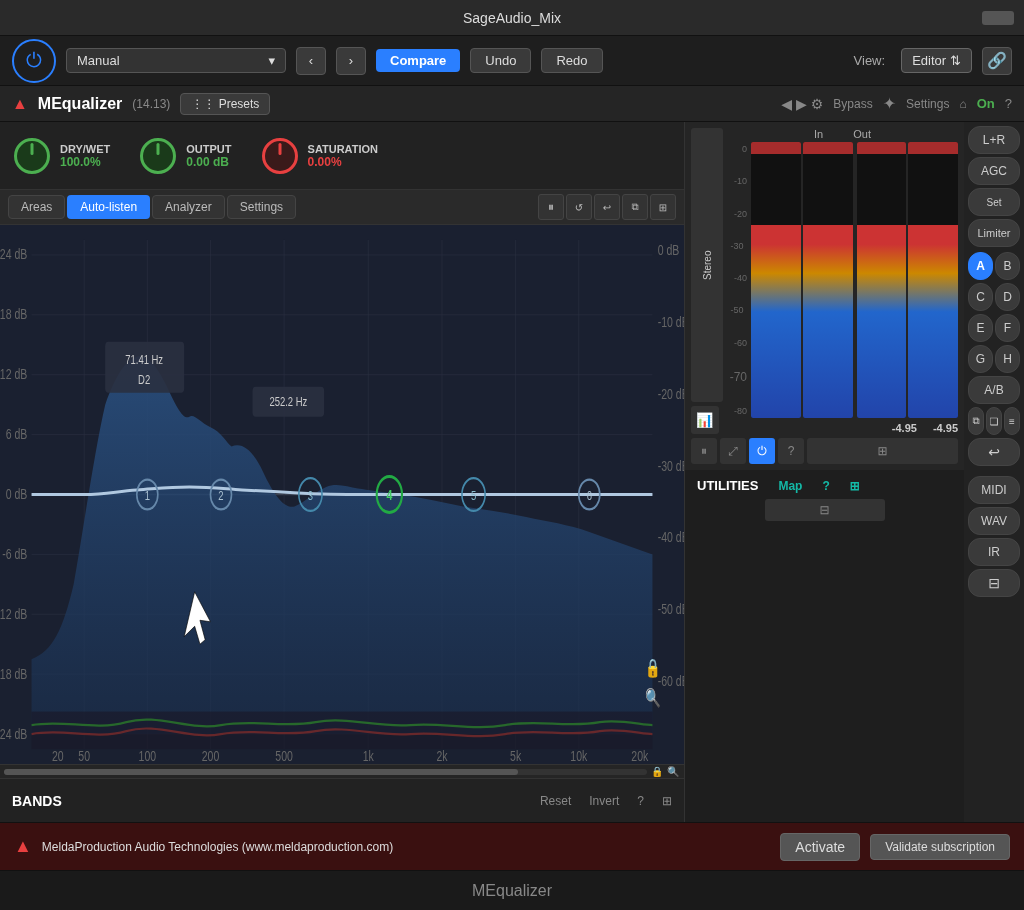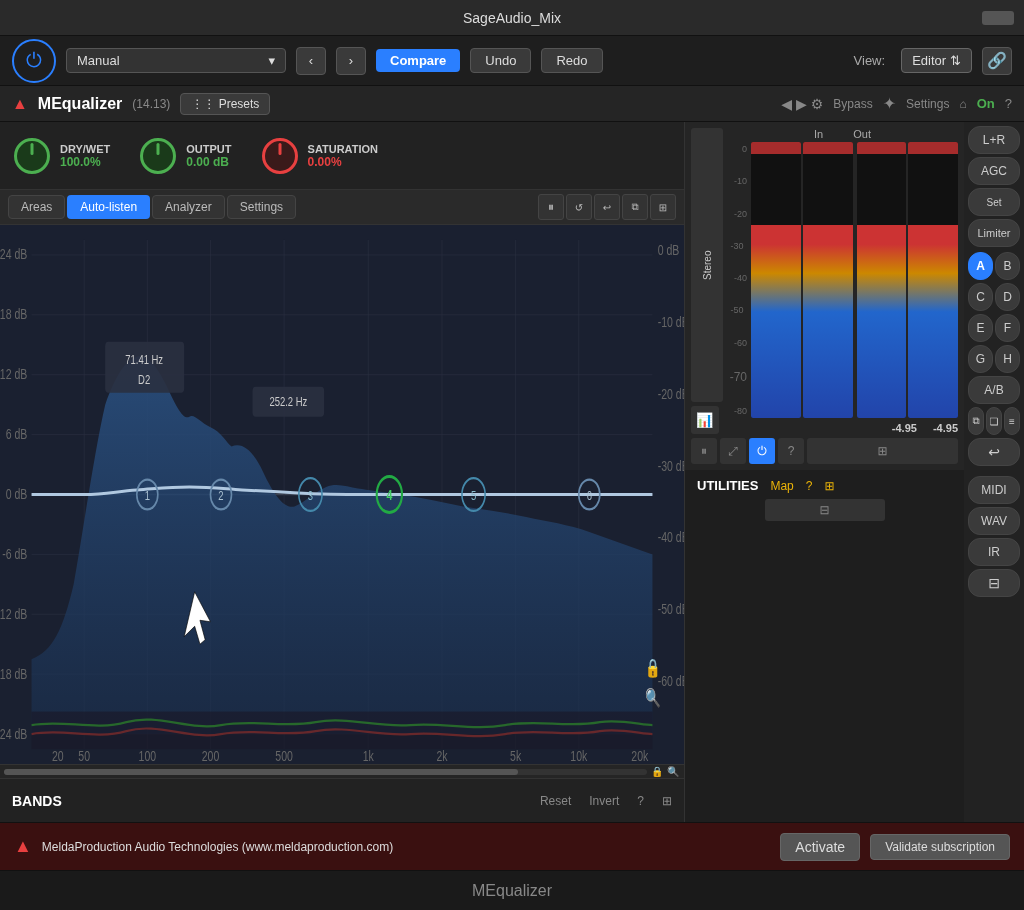--- a/index.html
+++ b/index.html
@@ -332,25 +332,25 @@
 
     
     .utilities-section {
       padding: 8px 12px;
       background: #1e1e1e;
       flex: 1;
     }
     .utilities-header {
       display: flex;
       align-items: center;
-      gap: 12px;
+      gap: 20px;
       margin-bottom: 6px;
     }
     .util-label { color: #fff; font-size: 13px; font-weight: bold; }
-    .util-btn { color: #eab308; font-size: 12px; cursor: pointer; }
+    .util-btn { color: #14b8a6; font-size: 12px; cursor: pointer; font-weight: bold; }
 
     
     .promo-bar {
       background: #3a1010;
       height: 48px;
       display: flex;
       align-items: center;
       padding: 0 14px;
       gap: 10px;
       border-top: 1px solid #111;

